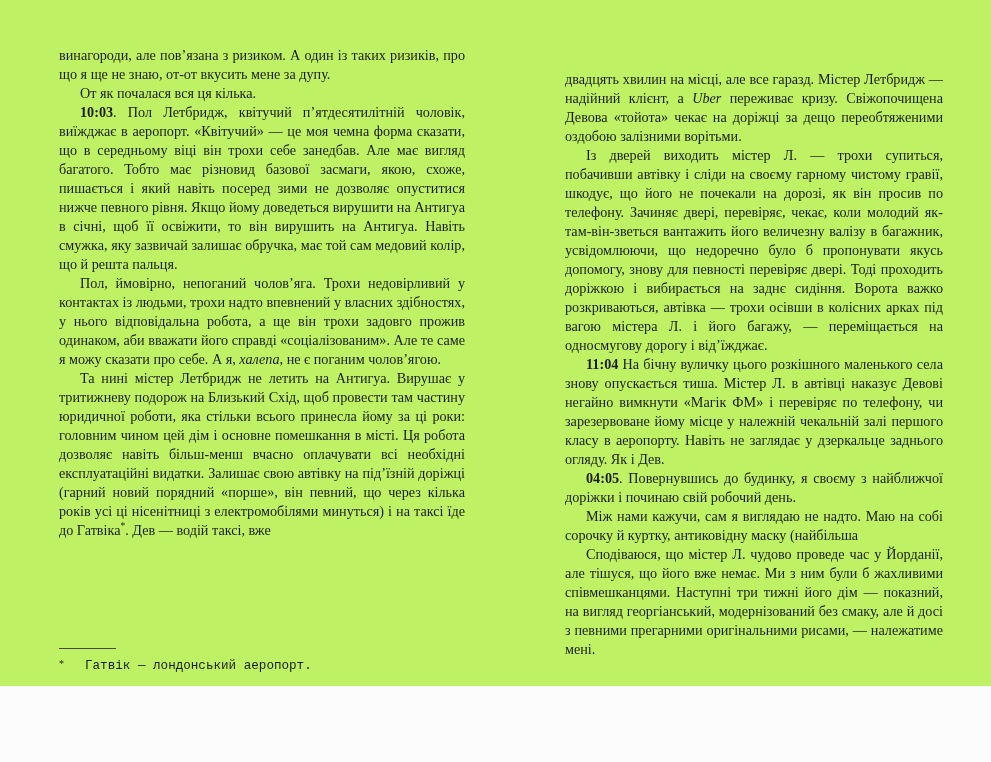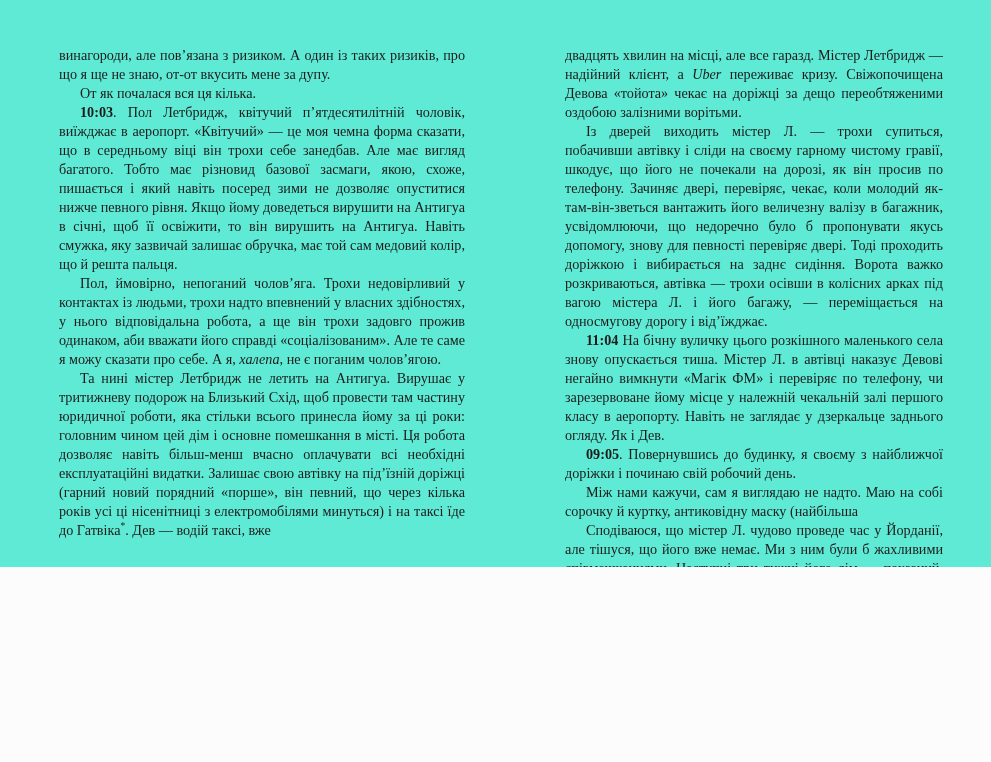--- a/index.html
+++ b/index.html
@@ -9,38 +9,38 @@
   body {
     width: 991px;
     height: 762px;
     background: #fcfcfc;
     font-family: "Liberation Serif", "DejaVu Serif", serif;
     color: #1b1b1b;
   }
   .spread {
     position: relative;
     width: 991px;
-    height: 567px;
+    height: 686px;
     overflow: hidden;
-    background: #5eead4;
+    background: #bef264;
   }
   .page-col {
     position: absolute;
     top: 46px;
   }
   .page-col.left  { left: 59px;  width: 406px; }
   .page-col.right { left: 565px; width: 378px; }
   .text-block {
     font-size: 14.2px;
     line-height: 19px;
     text-align: justify;
     overflow: hidden;
   }
   .page-col.left  .text-block { max-height: 594px; }
-  .page-col.right .text-block { max-height: 650px; }
+  .page-col.right .text-block { max-height: 650px; margin-top: 24px; }
   p.para {
     margin: 0;
     text-indent: 21px;
   }
   p.para.cont {
     text-indent: 0;
   }
   strong.time { font-weight: bold; font-family: Liberation Serif, serif; }
   em.emph { font-style: italic; }
   sup.fn-ref {
@@ -103,21 +103,21 @@
       <span class="fn-marker">*</span>
       <span class="fn-text">Гатвік — лондонський аеропорт.</span>
     </div>
   </div>
 
   <div class="page-col right">
     <div class="text-block">
       <p class="para cont"><span>двадцять хвилин на місці, але все гаразд. Містер Летбридж — надійний клієнт, а </span><em class="emph">Uber</em><span> переживає кризу. Свіжопочищена Девова «тойота» чекає на доріжці за дещо переобтяженими оздобою залізними ворітьми.</span></p>
       <p class="para"><span>Із дверей виходить містер Л. — трохи супиться, побачивши автівку і сліди на своєму гарному чистому гравії, шкодує, що його не почекали на дорозі, як він просив по телефону. Зачиняє двері, перевіряє, чекає, коли молодий як-там-він-зветься вантажить його величезну валізу в багажник, усвідомлюючи, що недоречно було б пропонувати якусь допомогу, знову для певності перевіряє двері. Тоді проходить доріжкою і вибирається на заднє сидіння. Ворота важко розкриваються, автівка — трохи осівши в колісних арках під вагою містера Л. і його багажу, — переміщається на односмугову дорогу і від’їжджає.</span></p>
       <p class="para"><strong class="time">11:04</strong><span> На бічну вуличку цього розкішного маленького села знову опускається тиша. Містер Л. в автівці наказує Девові негайно вимкнути «Магік ФМ» і перевіряє по телефону, чи зарезервоване йому місце у належній чекальній залі першого класу в аеропорту. Навіть не заглядає у дзеркальце заднього огляду. Як і Дев.</span></p>
-      <p class="para"><strong class="time">09:05</strong><span>. Повернувшись до будинку, я своєму з найближчої доріжки і починаю свій робочий день.</span></p>
+      <p class="para"><strong class="time">04:05</strong><span>. Повернувшись до будинку, я своєму з найближчої доріжки і починаю свій робочий день.</span></p>
       <p class="para"><span>Між нами кажучи, сам я виглядаю не надто. Маю на собі сорочку й куртку, антиковідну маску (найбільша</span></p>
       <p class="para"><span>Сподіваюся, що містер Л. чудово проведе час у Йорданії, але тішуся, що його вже немає. Ми з ним були б жахливими співмешканцями. Наступні три тижні його дім — показний, на вигляд георгіанський, модернізований без смаку, але й досі з певними прегарними оригінальними рисами, — належатиме мені.</span></p>
     </div>
   </div>
 
   <div class="page-number left">12</div>
   <div class="page-number right">13</div>
 
 </div>
 

